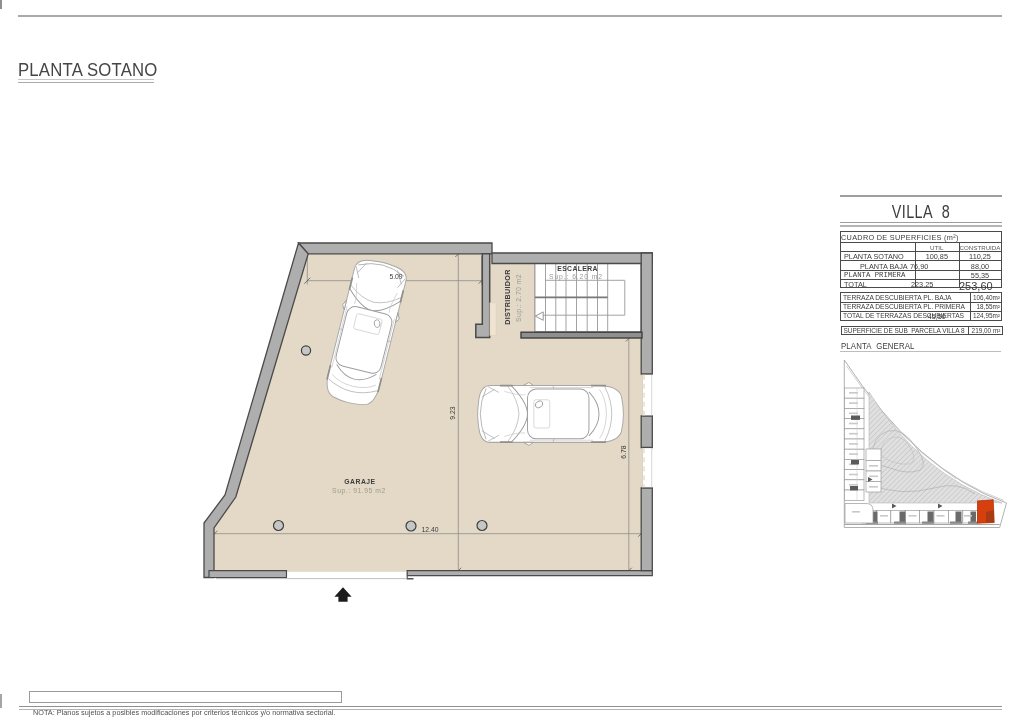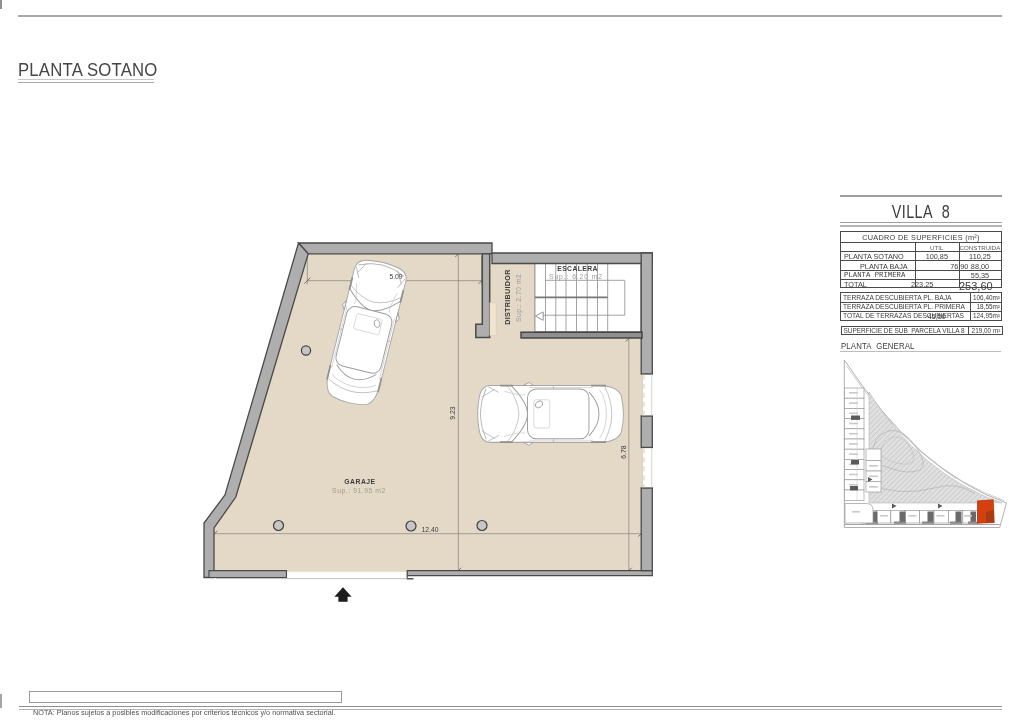--- a/index.html
+++ b/index.html
@@ -264,37 +264,37 @@
 <div class="abs" style="left:840px;top:195.4px;width:162px;height:1.4px;background:#9e9e9e;"></div>
 
 <div class="t" style="left:840px;top:201.5px;width:162px;text-align:center;font-size:18px;letter-spacing:0.5px;color:#3d3d3d;transform:scaleX(0.8);transform-origin:50% 50%;">VILLA&nbsp;&nbsp;8</div>
 
 <div class="abs" style="left:840px;top:221.6px;width:162px;height:1.2px;background:#9e9e9e;"></div>
 
 <div class="abs" style="left:840px;top:225.4px;width:162px;height:1.2px;background:#b5b5b5;"></div>
 
 <div class="abs" style="left:840px;top:231px;width:160px;height:54.8px;border:1px solid #4a4a4a;">
 
-  <div class="t" style="left:0;top:1.2px;width:160px;text-align:center;font-size:7.3px;letter-spacing:0.3px;">CUADRO DE SUPERFICIES (m²)</div>
+  <div class="t" style="left:0;top:1.2px;width:160px;font-size:7.3px;letter-spacing:0.3px;">CUADRO DE SUPERFICIES (m²)</div>
   <div class="abs" style="left:0;top:9.7px;width:160px;height:0.9px;background:#4a4a4a;"></div>
 
   <div class="t" style="left:73.6px;top:11.8px;width:44.4px;text-align:center;font-size:6.2px;color:#5a5a5a;">UTIL</div>
   <div class="t" style="left:118px;top:11.8px;width:42px;text-align:center;font-size:6.2px;color:#5a5a5a;">CONSTRUIDA</div>
   <div class="abs" style="left:0;top:19px;width:160px;height:0.9px;background:#4a4a4a;"></div>
 
   <div class="abs" style="left:73.6px;top:9.7px;width:0.9px;height:45.1px;background:#4a4a4a;"></div>
   <div class="abs" style="left:118px;top:9.7px;width:0.9px;height:45.1px;background:#4a4a4a;"></div>
 
   <div class="t" style="left:3px;top:20.3px;font-size:7.3px;">PLANTA SOTANO</div>
   <div class="t" style="left:73.6px;top:20.3px;width:44.4px;text-align:center;font-size:7.3px;">100,85</div>
   <div class="t" style="left:118px;top:20.3px;width:42px;text-align:center;font-size:7.3px;">110,25</div>
   <div class="abs" style="left:0;top:28.4px;width:160px;height:0.9px;background:#4a4a4a;"></div>
 
   <div class="t" style="left:19px;top:29.7px;font-size:7.3px;">PLANTA BAJA</div>
-  <div class="t" style="left:83px;top:29.7px;width:44.4px;text-align:right;font-size:7.3px;">76,90</div>
+  <div class="t" style="left:69px;top:29.7px;width:44.4px;text-align:left;font-size:7.3px;">76,90</div>
   <div class="t" style="left:118px;top:29.7px;width:42px;text-align:center;font-size:7.3px;">88,00</div>
   <div class="abs" style="left:0;top:37.9px;width:160px;height:0.9px;background:#4a4a4a;"></div>
 
   <div class="t" style="left:3px;top:39.1px;font-size:7.3px;font-family:Liberation Mono, monospace;">PLANTA PRIMERA</div>
   <div class="t" style="left:73.6px;top:39.1px;width:44.4px;text-align:center;font-size:7.3px;margin-top:41px;">45,50</div>
   <div class="t" style="left:118px;top:39.1px;width:42px;text-align:center;font-size:7.3px;">55,35</div>
   <div class="abs" style="left:0;top:47.3px;width:160px;height:0.9px;background:#4a4a4a;"></div>
 
   <div class="t" style="left:3px;top:48.2px;font-size:7.3px;">TOTAL</div>
   <div class="t" style="left:70px;top:48.2px;width:44.4px;text-align:left;font-size:7.3px;">223,25</div>

